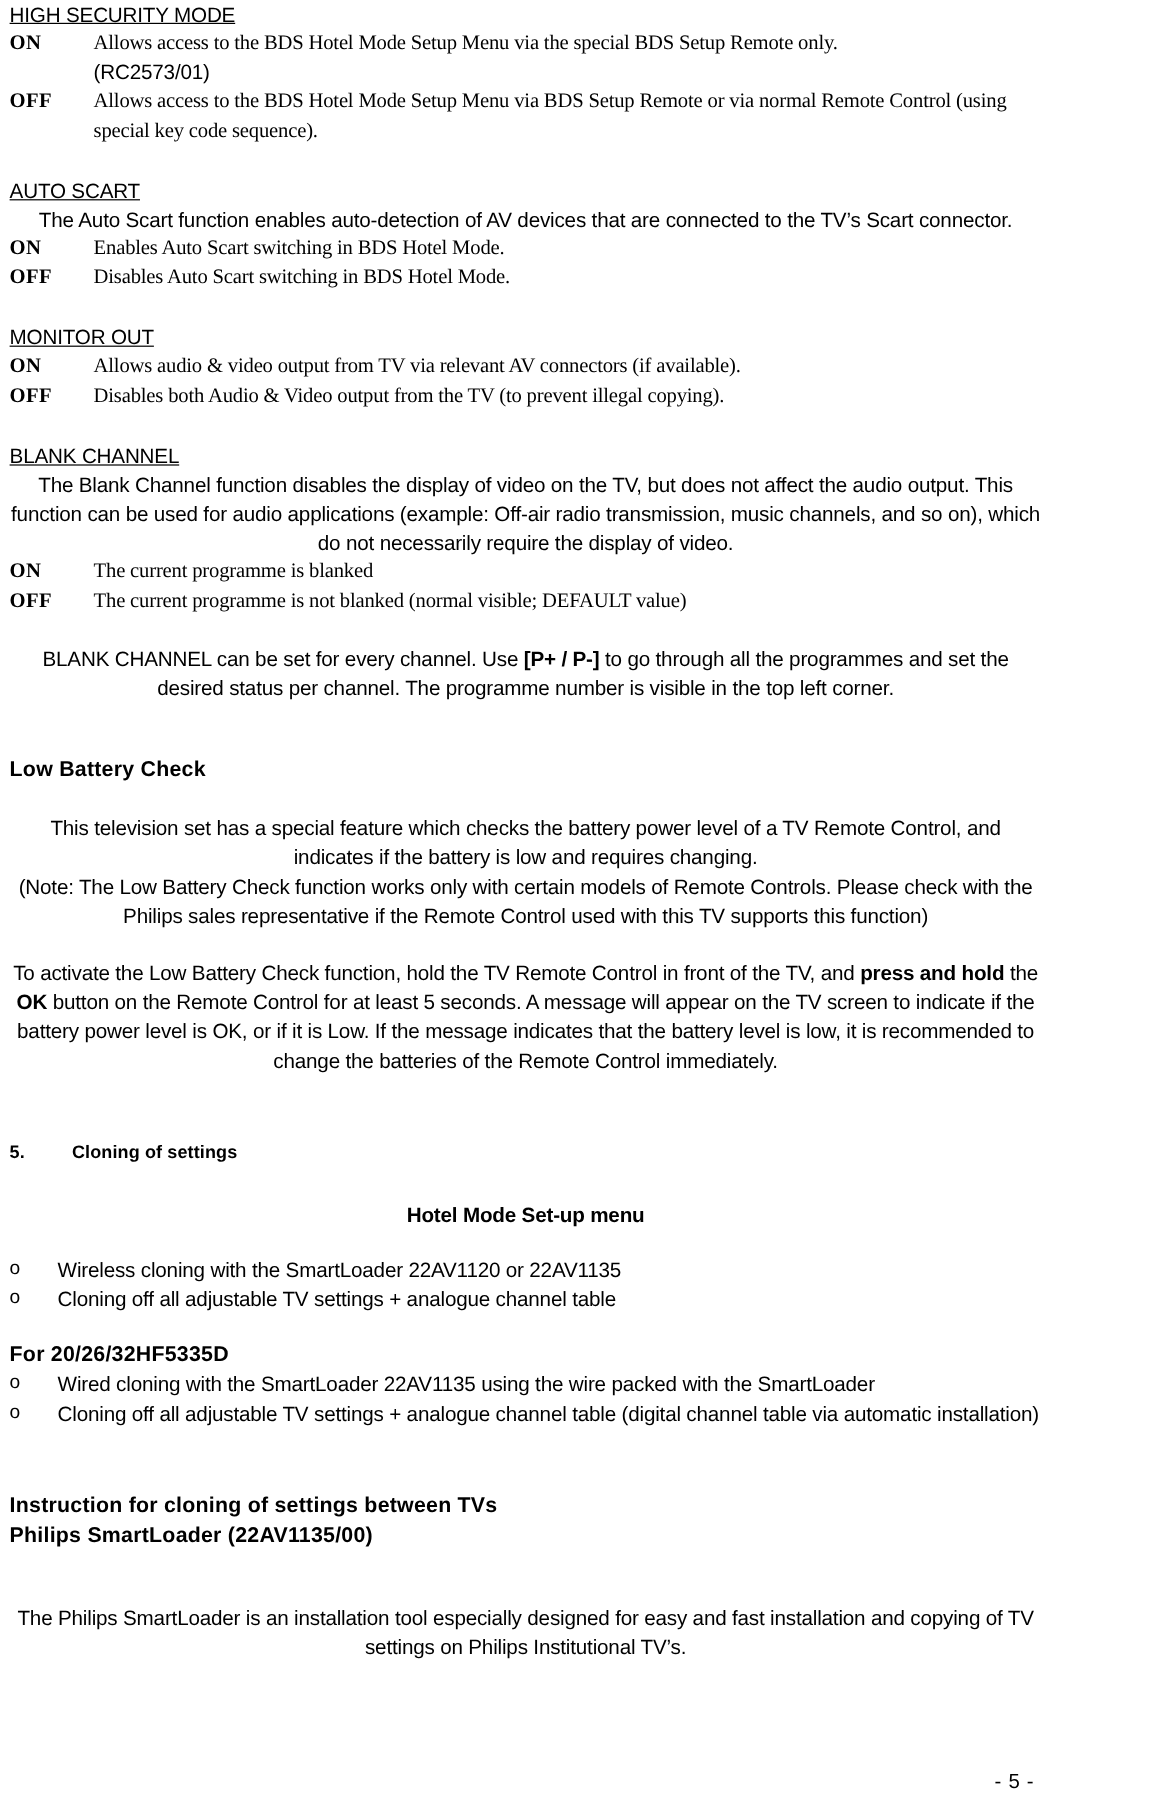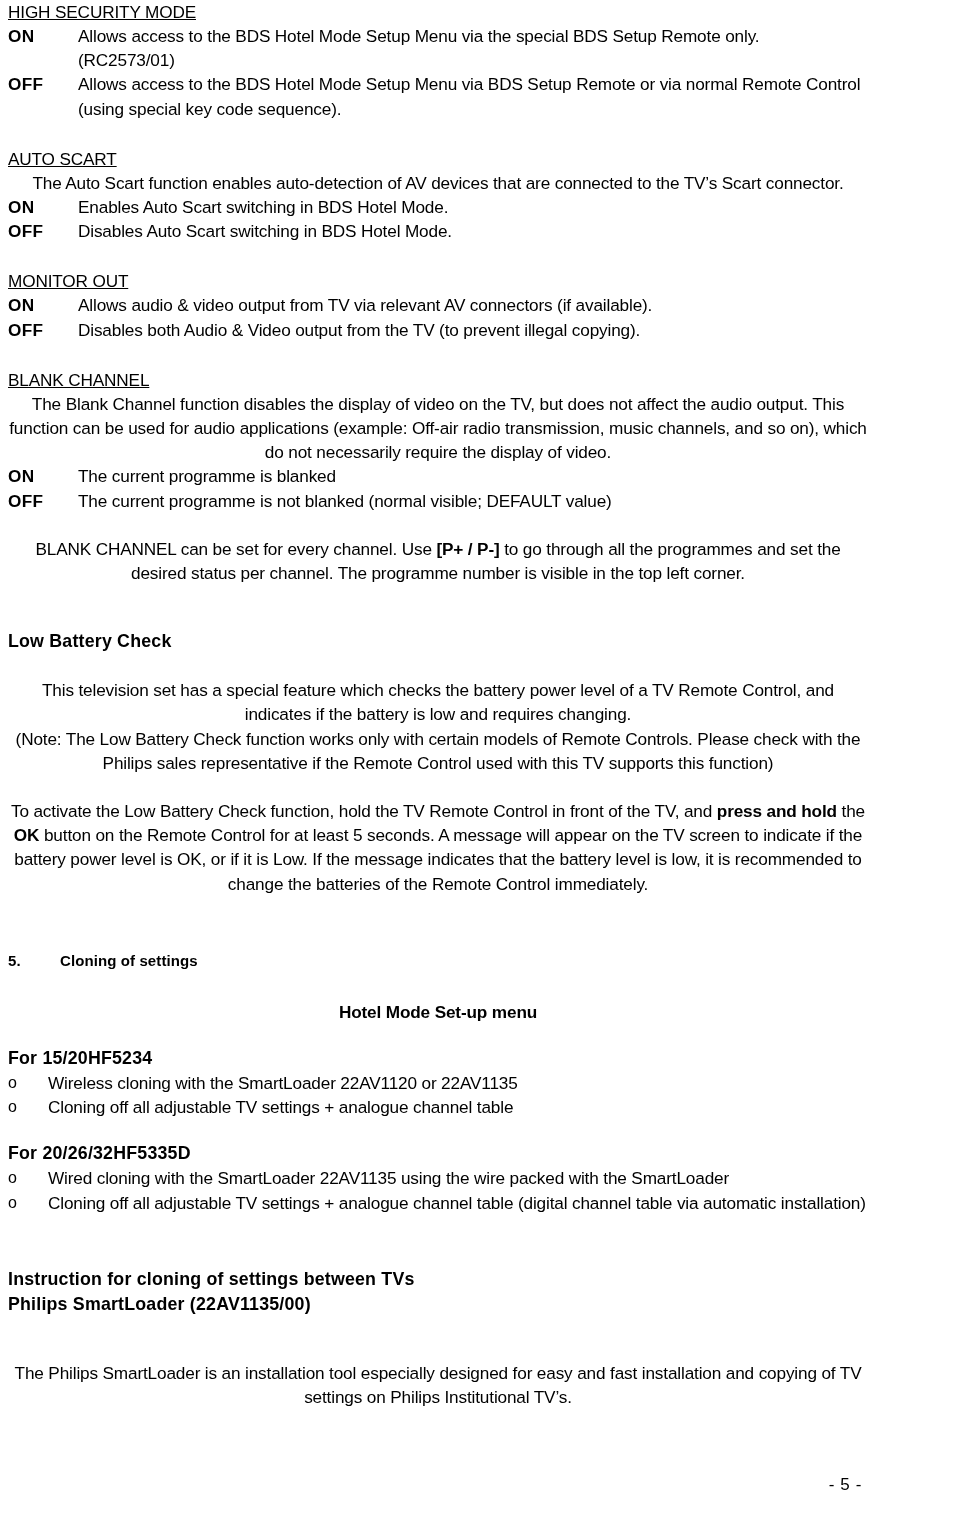--- a/index.html
+++ b/index.html
@@ -62,20 +62,21 @@
     line-height: 24.2px;
     text-align: center;
   }
   .b { font-weight: 700; }
 
   
   .onoff-row {
     display: flex;
     align-items: flex-start;
     margin: 0;
+    font-family: Liberation Serif, serif;
   }
   .onoff-key {
     flex: 0 0 70px;
     font-weight: 700;
     font-size: 17.2px;
     line-height: 24.2px;
     letter-spacing: 0.3px;
   }
   .onoff-val {
     flex: 1 1 auto;
@@ -214,21 +215,20 @@
 
   <div>
     <div class="num-head"><span class="num">5.</span><span>Cloning of settings</span></div>
 
     <div class="sp-26"></div>
 
     <p class="para b">Hotel Mode Set-up menu</p>
 
     <div class="sp-22"></div>
 
-    <div class="bold-head">For 15/20HF5234</div>
     <ul class="o-list">
       <li>
         <span class="o-marker">o</span>
         <span class="o-text">Wireless cloning with the SmartLoader 22AV1120 or 22AV1135</span>
       </li>
       <li>
         <span class="o-marker">o</span>
         <span class="o-text">Cloning off all adjustable TV settings + analogue channel table</span>
       </li>
     </ul>

